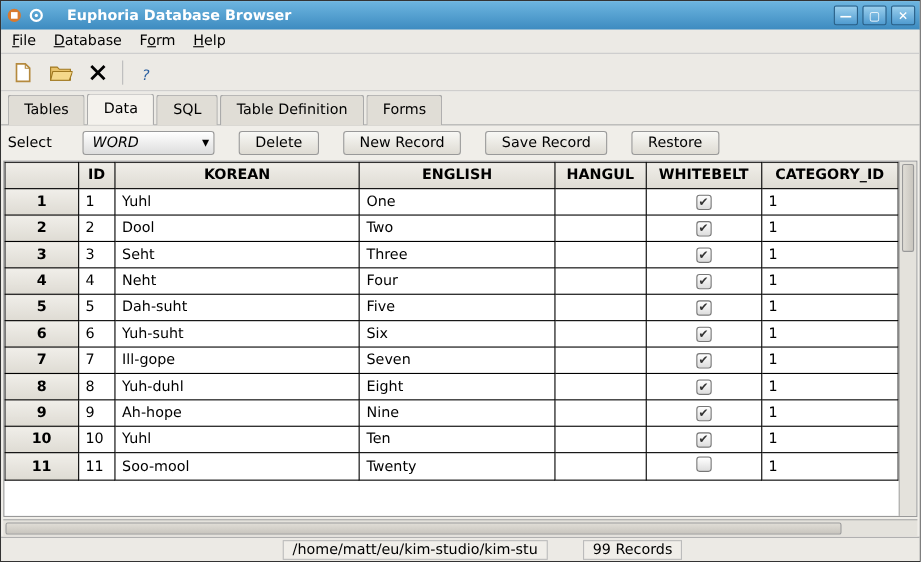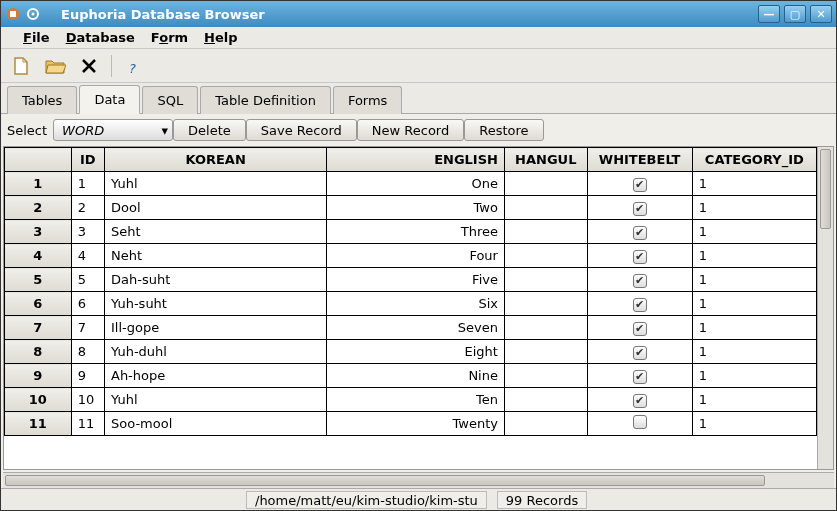--- a/index.html
+++ b/index.html
@@ -2,47 +2,47 @@
 <html><head>
 <meta charset="utf-8">
 <style>
 * { box-sizing: border-box; margin: 0; padding: 0; font-family: "DejaVu Sans", "Liberation Sans", Arial, sans-serif; font-size: 13px; }
 body { background: #888; width: 837px; height: 511px; overflow: hidden; }
 .window { width: 837px; height: 511px; background: #e8e8e8; display: flex; flex-direction: column; border: 1px solid #333; }
 .titlebar { height: 26px; background: linear-gradient(to bottom, #6db5e0, #3d8bc0); display: flex; align-items: center; padding: 0 4px; color: #fff; font-weight: bold; }
 .titlebar .ticon { width: 16px; height: 16px; margin-right: 4px; }
 .titlebar .title { flex: 1; font-weight: bold; font-size: 13px; margin-left: 16px; }
 .winbtn { width: 22px; height: 18px; background: linear-gradient(to bottom,#9acfed,#4f9bd0); border: 1px solid #2a5f86; margin-left: 4px; display:flex; align-items:center; justify-content:center; color:#fff; font-weight:bold; font-size:11px; border-radius:2px; cursor:pointer;}
-.menubar { height: 22px; background: #eceae5; border-bottom: 1px solid #c8c8c8; display: flex; align-items: center; padding: 0 18px; gap: 8px; font-weight: bold; }
+.menubar { height: 22px; background: #eceae5; border-bottom: 1px solid #c8c8c8; display: flex; align-items: center; padding: 0 6px; gap: 8px; }
 .menubar span { cursor: pointer; padding: 2px 4px; }
 .menubar span u { text-decoration: underline; }
 .toolbar { height: 34px; background: #eceae5; border-bottom: 1px solid #c8c8c8; display: flex; align-items: center; padding: 0 8px; gap: 10px; }
 .toolbar .tic { width:24px; height:24px; display:flex; align-items:center; justify-content:center; cursor:pointer; }
 .toolbar .sep { width:1px; height:22px; background:#bbb; }
 .tabs { height: 30px; display: flex; align-items: flex-end; padding: 0 6px; background: #eceae5; }
 .tab { padding: 6px 14px; border: 1px solid #aaa; border-bottom: none; background: #e0ddd6; margin-right: 2px; border-radius: 3px 3px 0 0; cursor:pointer; position: relative; top:1px;}
 .tab.active { background: #f4f2ed; font-weight: normal; z-index:2; border-bottom:1px solid #f4f2ed;}
 .content { flex: 1; background: #f0eee9; display:flex; flex-direction:column; border-top:1px solid #aaa; overflow:hidden;}
-.controls { height: 32px; display:flex; align-items:center; padding: 4px 6px; gap:0; }
+.controls { height: 32px; display:flex; align-items:center; padding: 4px 6px; gap:22px; }
 .controls .lbl { margin-right: 6px; }
 .select { display:flex; align-items:center; border:1px solid #999; background: linear-gradient(to bottom,#fff,#ddd); height:22px; border-radius:3px; min-width:120px; padding: 0 4px 0 8px; cursor:pointer;font-style:italic;}
 .select .sv { flex:1; }
 .btn { border:1px solid #999; background: linear-gradient(to bottom,#f8f8f5,#dedbd3); height:22px; padding: 0 14px; border-radius:3px; cursor:pointer; display:flex; align-items:center;}
 .tablewrap { flex:1; overflow:hidden; position:relative; margin:0 2px 2px 2px; border:1px solid #999; background:#fff;}
 .scrollbar-v { position:absolute; right:0; top:0; bottom:0; width:16px; background:#e4e2dc; border-left:1px solid #aaa;}
 .scrollbar-v .thumb { position:absolute; left:2px; right:2px; top:2px; height:80px; background:linear-gradient(to right,#e0ddd6,#c8c5be); border:1px solid #999; border-radius:2px;}
 table { border-collapse: collapse; width: calc(100% - 16px); padding-left: 44px; }
 th, td { border: 1px solid #000; padding: 3px 6px; text-align: left; height: 24px; font-size:13px; background:#fff;}
 th { background: linear-gradient(to bottom,#f0eee9,#dedbd3); font-weight:bold; text-align:center;}
 td.rowhdr { background: linear-gradient(to bottom,#f0eee9,#dedbd3); font-weight:bold; text-align:center; width:60px;}
-.col-id{width:30px;} .col-korean{width:200px;} .col-english{width:160px;text-align:right;} .col-hangul{width:70px;} .col-whitebelt{width:86px; text-align:center;margin-left:48px;} .col-cat{width:110px;}
+.col-id{width:30px;} .col-korean{width:200px;} .col-english{width:160px;} .col-hangul{width:70px;} .col-whitebelt{width:86px; text-align:center;margin-left:48px;} .col-cat{width:110px;}
 td.center{text-align:center;}
 .chk { display:inline-block; width:14px; height:14px; border:1px solid #777; border-radius:3px; background:linear-gradient(to bottom,#fff,#ddd); text-align:center; line-height:12px; font-size:11px; color:#333;}
 .statusbar { height:22px; border-top:1px solid #aaa; background:#eceae5; display:flex; align-items:center;}
-.statusbar .cell { border:1px solid #bbb; padding:1px 8px; height:18px; margin:5px; background:#f0eee9;}
+.statusbar .cell { border:1px solid #bbb; padding:1px 8px; height:18px; margin:16px; background:#f0eee9;}
 .statusbar .spacer{flex:0 0 240px;}
 .scrollbar-h { height:16px; background:#e4e2dc; border-top:1px solid #aaa; margin:0 2px; position:relative;}
 .scrollbar-h .thumb { position:absolute; top:2px; bottom:2px; left:2px; width:760px; background:linear-gradient(to bottom,#e0ddd6,#c8c5be); border:1px solid #999; border-radius:2px;}
 </style>
 </head>
 <body>
 
 <div class="window">
   <div class="titlebar">
     <span class="ticon">
@@ -105,22 +105,22 @@
   </div>
 
   <div class="content">
     <div class="controls">
       <span class="lbl">Select</span>
       <div class="select">
         <span class="sv">WORD</span>
         <span>▾</span>
       </div>
       <div class="btn">Delete</div>
+      <div class="btn">New Record</div>
       <div class="btn">Save Record</div>
-      <div class="btn">New Record</div>
       <div class="btn">Restore</div>
     </div>
 
     <div class="tablewrap">
       <table>
         <thead>
           <tr>
             <th class="rowhdr"></th>
             <th class="col-id">ID</th>
             <th class="col-korean">KOREAN</th>

